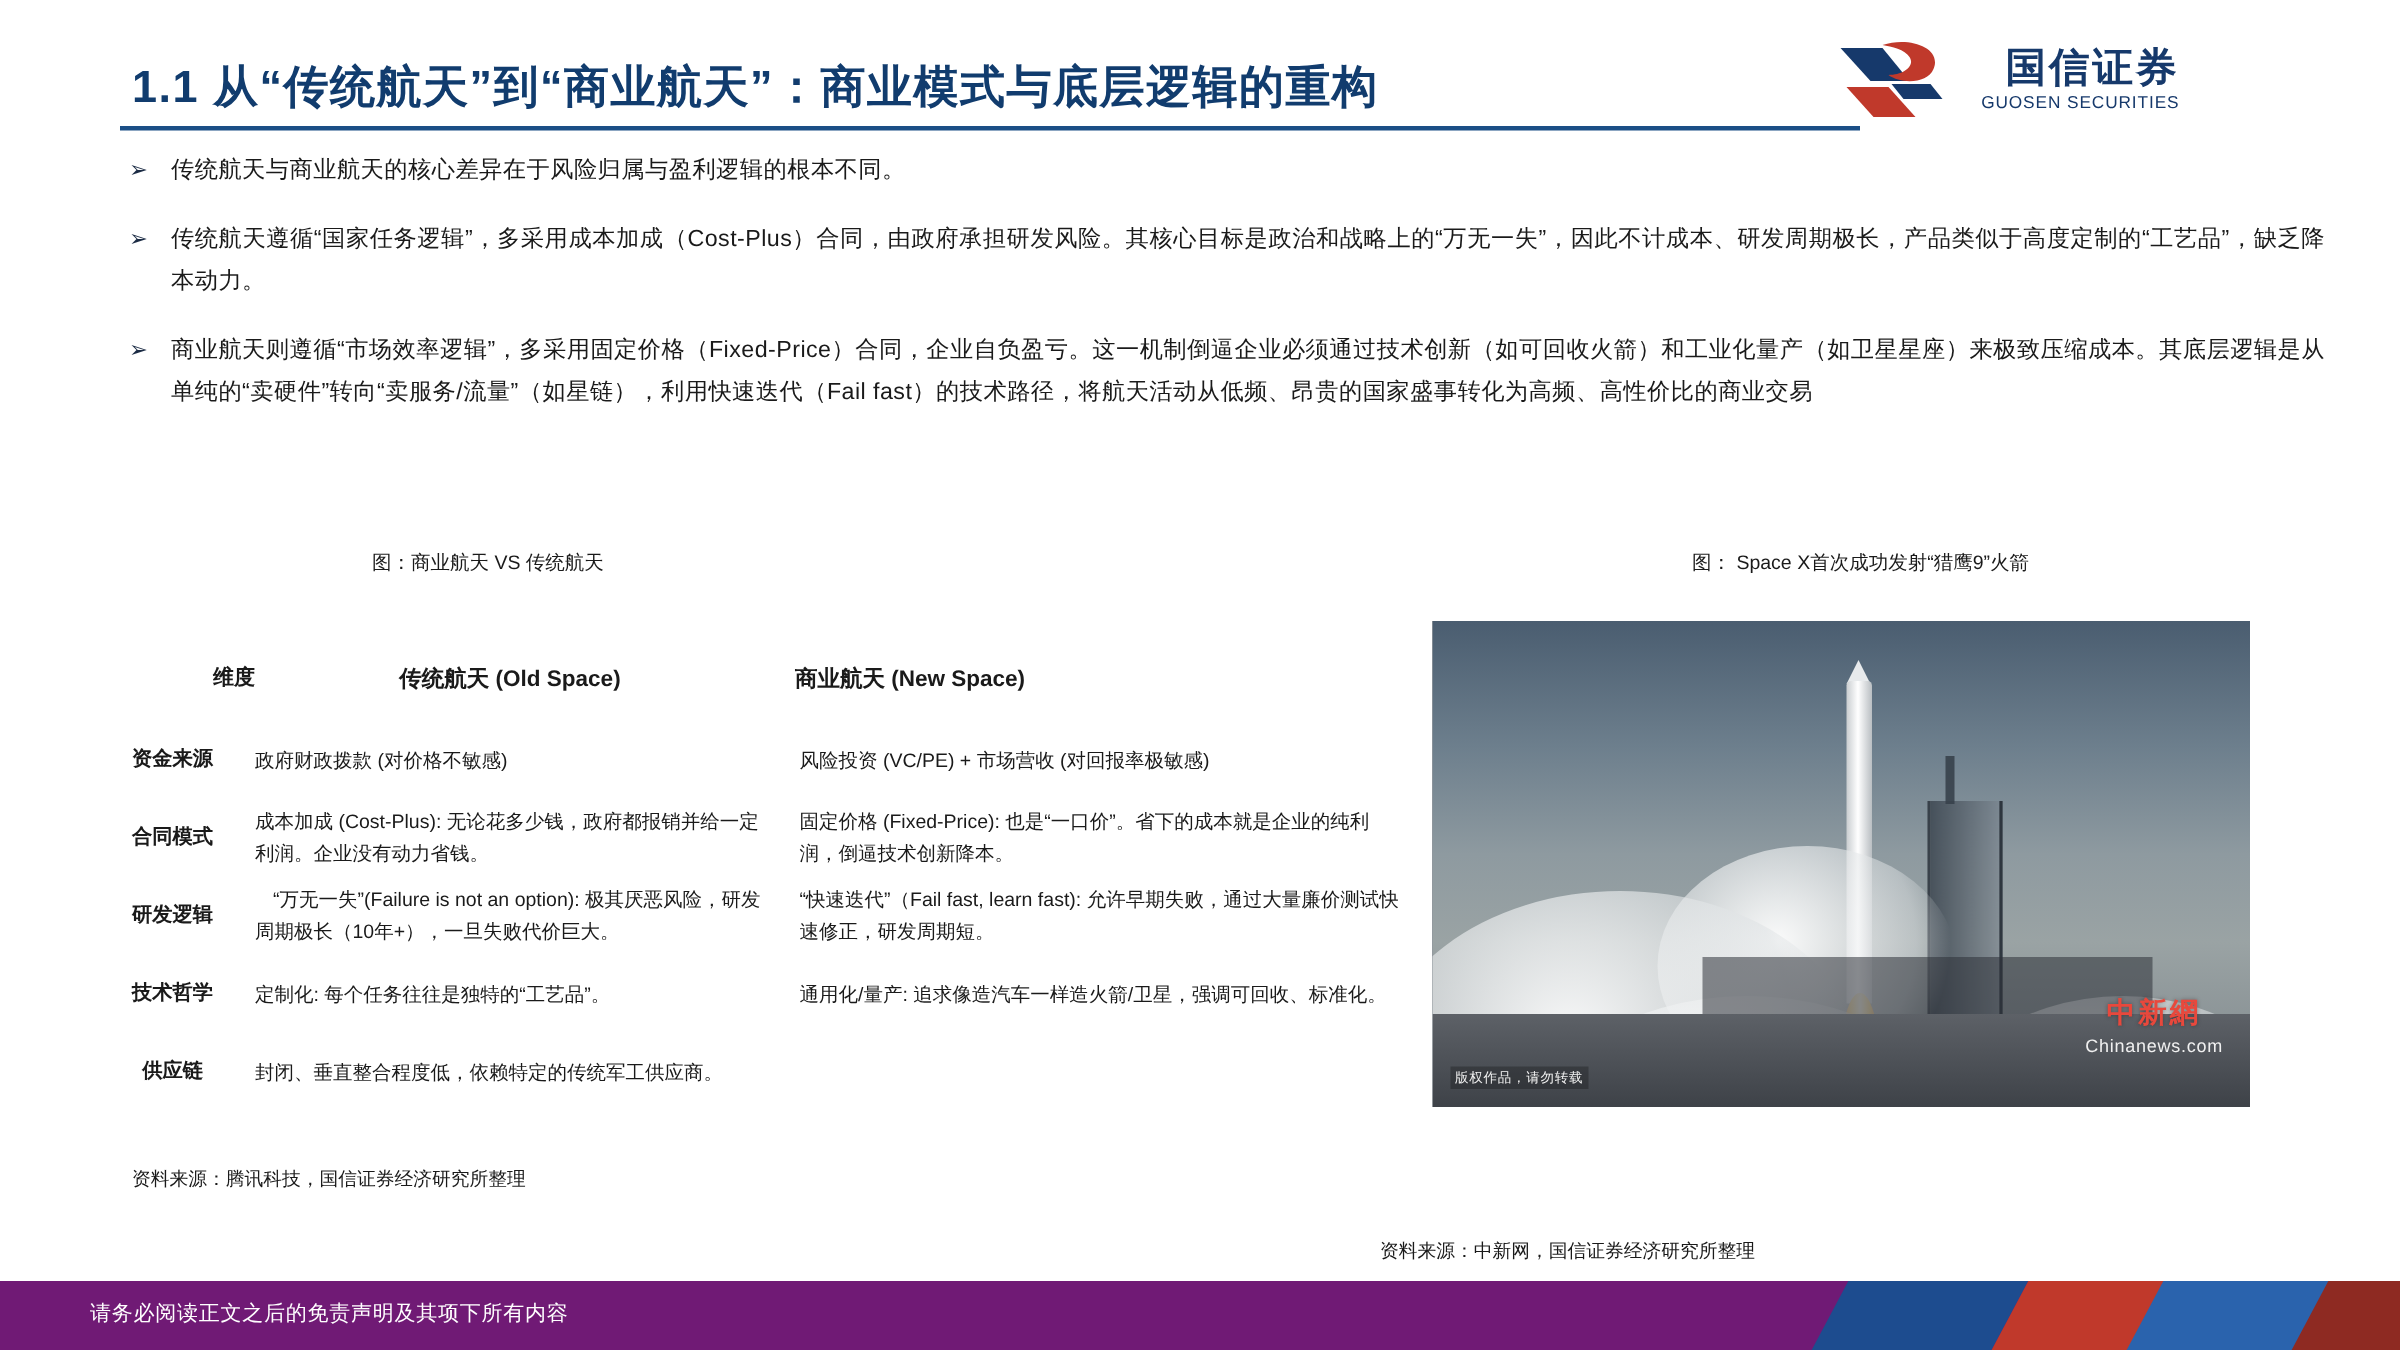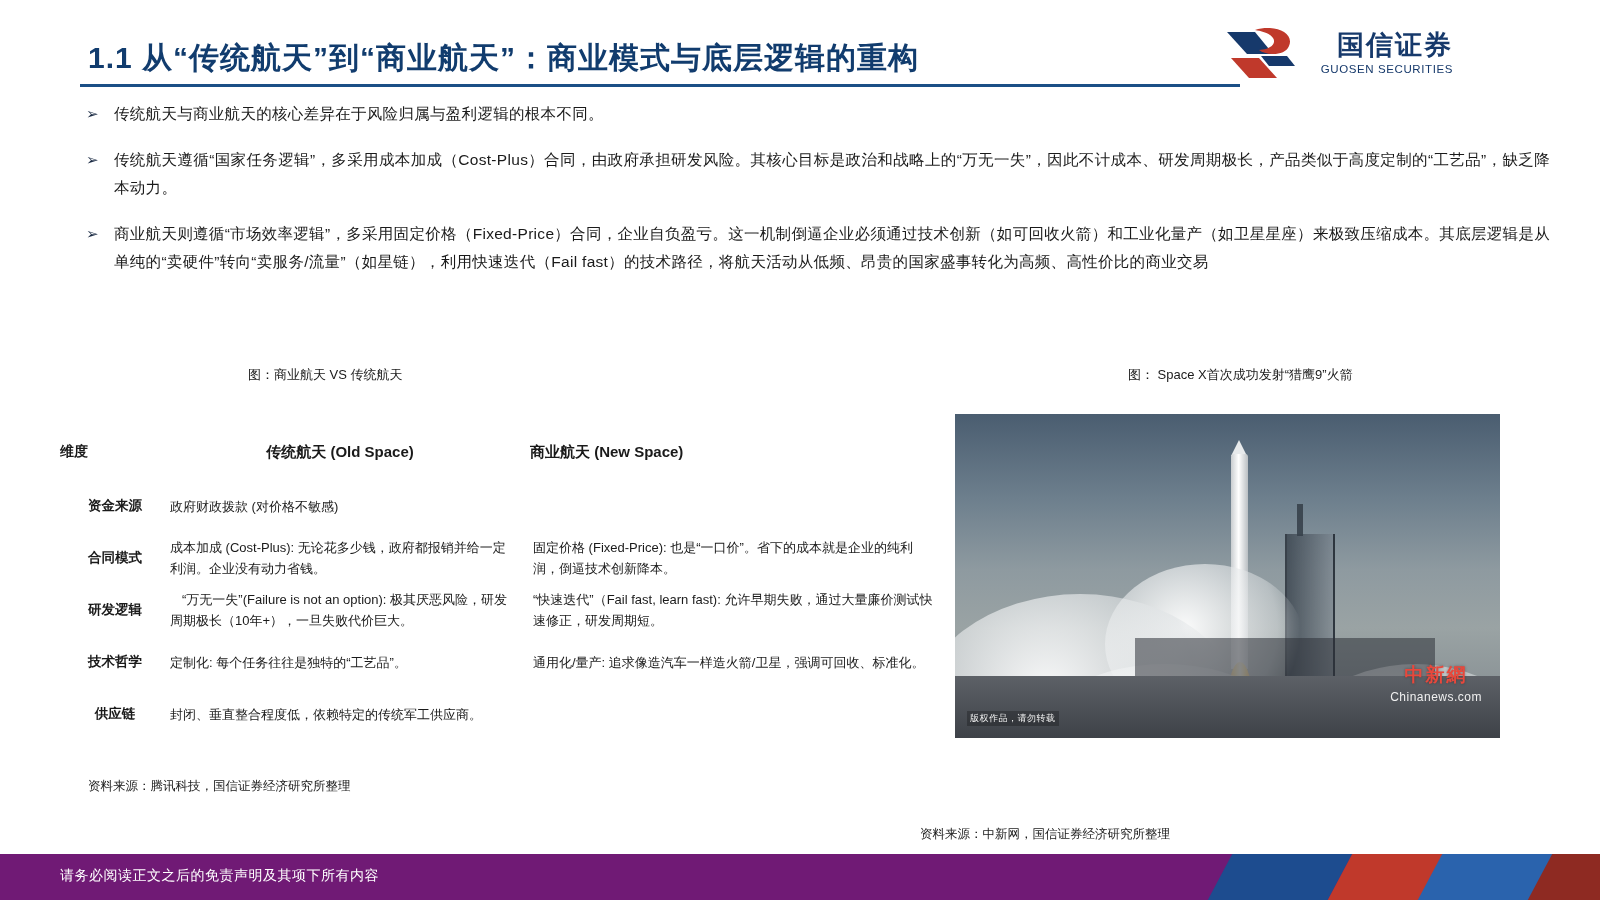--- a/index.html
+++ b/index.html
@@ -134,21 +134,21 @@
     color: #1a1a1a;
   }
   .table-head {
     display: flex;
     align-items: center;
     height: 56px;
     font-weight: bold;
   }
   .th-dim {
     width: 110px;
-    text-align: left;
+    text-align: right;
     font-size: 14px;
   }
   .th-old {
     width: 340px;
     text-align: center;
     font-size: 15px;
   }
   .th-new {
     width: 400px;
     text-align: left;
@@ -410,20 +410,21 @@
   <div class="table">
     <div class="table-head">
       <div class="th-dim">维度</div>
       <div class="th-old">传统航天 (Old Space)</div>
       <div class="th-new">商业航天 (New Space)</div>
     </div>
 
     <div class="trow">
       <div class="td-dim">资金来源</div>
       <div class="td-old">政府财政拨款 (对价格不敏感)</div>
+      <div class="td-new">风险投资 (VC/PE) + 市场营收 (对回报率极敏感)</div>
     </div>
 
     <div class="trow">
       <div class="td-dim">合同模式</div>
       <div class="td-old">成本加成 (Cost-Plus): 无论花多少钱，政府都报销并给一定利润。企业没有动力省钱。</div>
       <div class="td-new">固定价格 (Fixed-Price): 也是“一口价”。省下的成本就是企业的纯利润，倒逼技术创新降本。</div>
     </div>
 
     <div class="trow">
       <div class="td-dim">研发逻辑</div>

